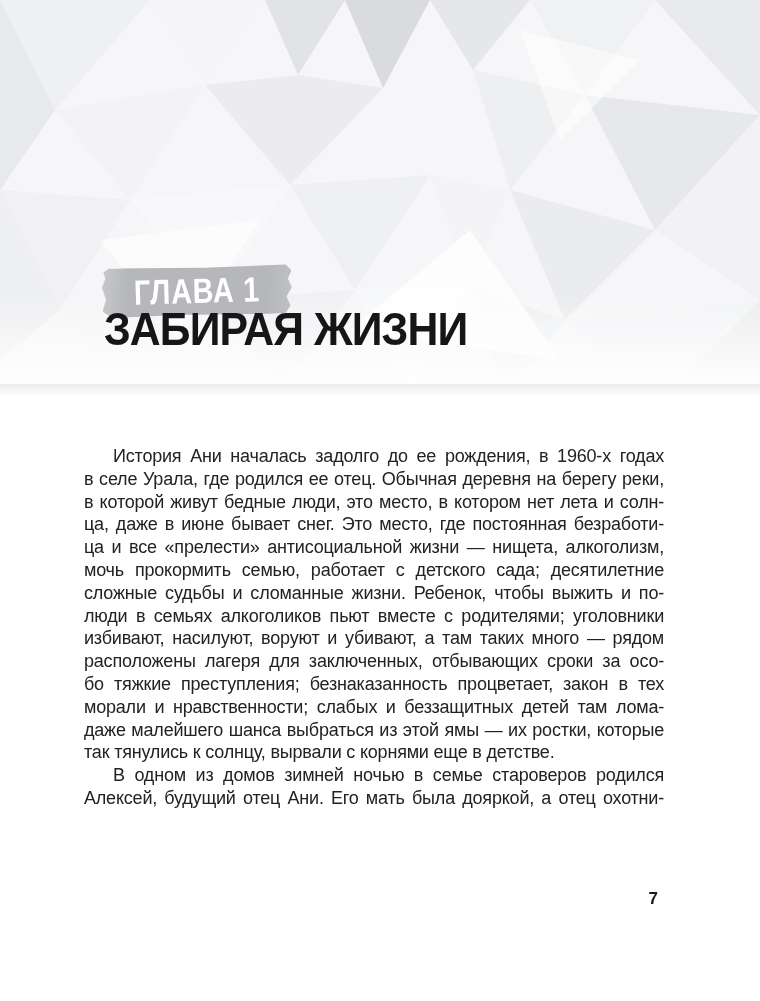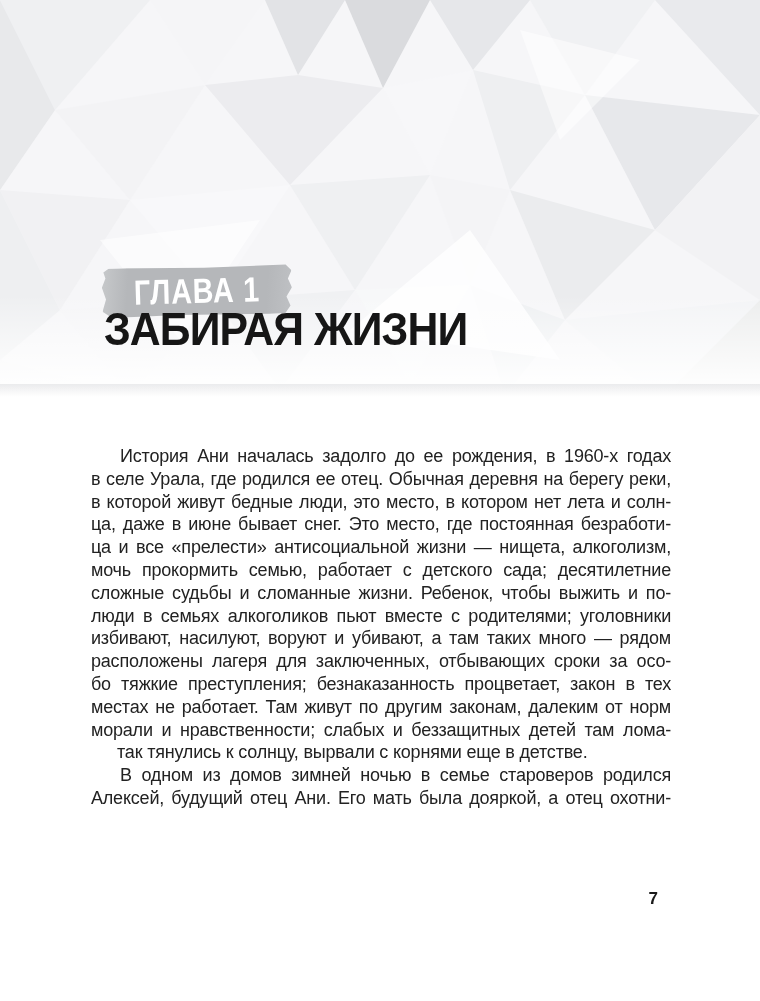--- a/index.html
+++ b/index.html
@@ -68,33 +68,33 @@
     letter-spacing: -1px;
     color: var(--title-text, #161616);
     white-space: nowrap;
     transform: scaleX(0.93);
     transform-origin: left top;
   }
 
   
   .body-text {
     position: absolute;
-    left: 91px; top: 445px;
+    left: 84px; top: 445px;
     width: 580px;
     color: var(--body-text, #222222);
     font-size: 18px;
     line-height: 22.8px;
     letter-spacing: -0.2px;
   }
   .body-text .line {
     text-align: justify;
     text-align-last: justify;
   }
   .body-text .line.indent { text-indent: 29px; }
-  .body-text .line.no-justify { text-align-last: left; margin-left: 26px; }
+  .body-text .line.no-justify { text-align-last: left; }
 
   
   .page-number {
     position: absolute;
     left: 78px; top: 889px;
     width: 580px;
     text-align: right;
     padding-right: 2px;
     font-size: 17px;
     font-weight: bold;
@@ -156,22 +156,22 @@
       <div class="line">в селе Урала, где родился ее отец. Обычная деревня на берегу реки,</div>
       <div class="line">в которой живут бедные люди, это место, в котором нет лета и солн-</div>
       <div class="line">ца, даже в июне бывает снег. Это место, где постоянная безработи-</div>
       <div class="line">ца и все «прелести» антисоциальной жизни — нищета, алкоголизм,</div>
       <div class="line">мочь прокормить семью, работает с детского сада; десятилетние</div>
       <div class="line">сложные судьбы и сломанные жизни. Ребенок, чтобы выжить и по-</div>
       <div class="line">люди в семьях алкоголиков пьют вместе с родителями; уголовники</div>
       <div class="line">избивают, насилуют, воруют и убивают, а там таких много — рядом</div>
       <div class="line">расположены лагеря для заключенных, отбывающих сроки за осо-</div>
       <div class="line">бо тяжкие преступления; безнаказанность процветает, закон в тех</div>
-      <div class="line">местах не работает. Там живут по другим законам, далеким от норм</div>
       <div class="line">морали и нравственности; слабых и беззащитных детей там лома-</div>
+      <div class="line">даже малейшего шанса выбраться из этой ямы — их ростки, которые</div>
       <div class="line no-justify">так тянулись к солнцу, вырвали с корнями еще в детстве.</div>
       <div class="line indent">В одном из домов зимней ночью в семье староверов родился</div>
       <div class="line">Алексей, будущий отец Ани. Его мать была дояркой, а отец охотни-</div>
     </div>
 
   <div class="page-number">7</div>
 
 </div>
 
 </body></html>

